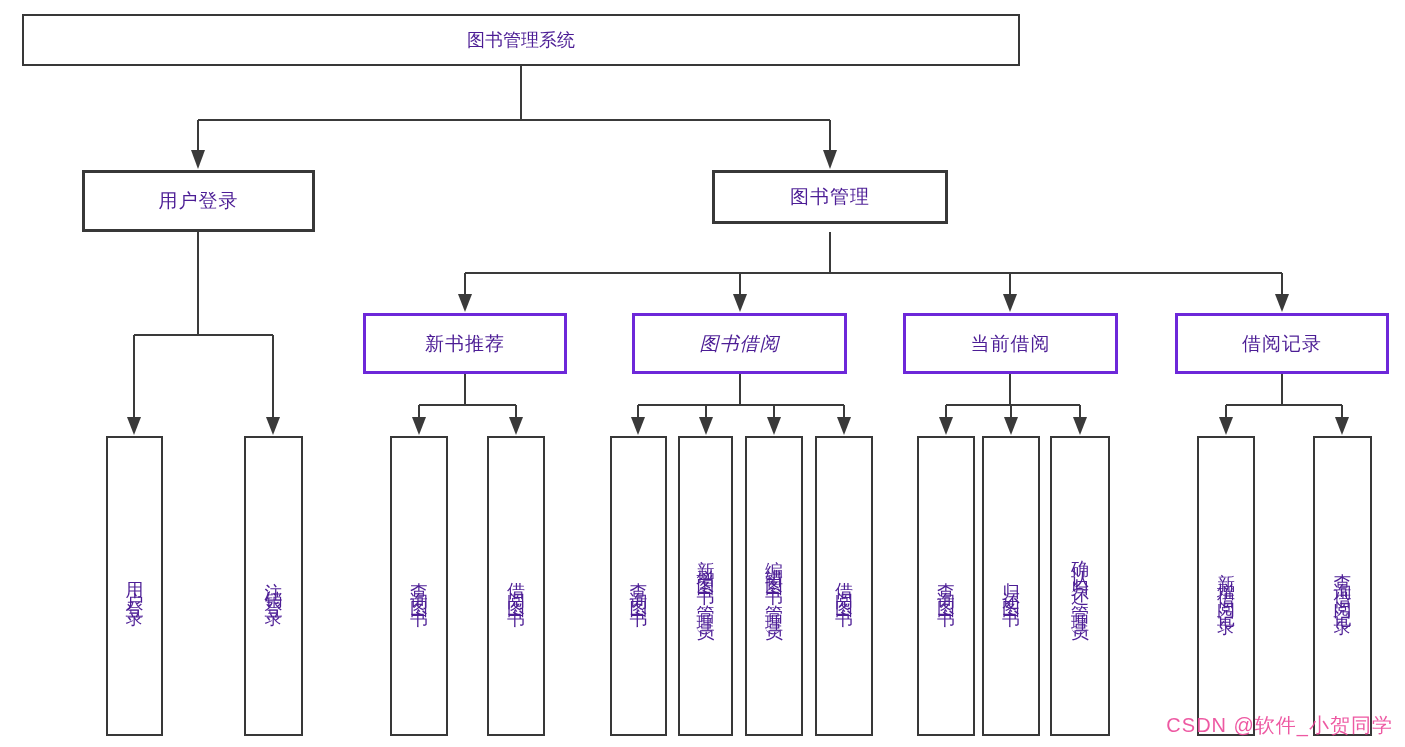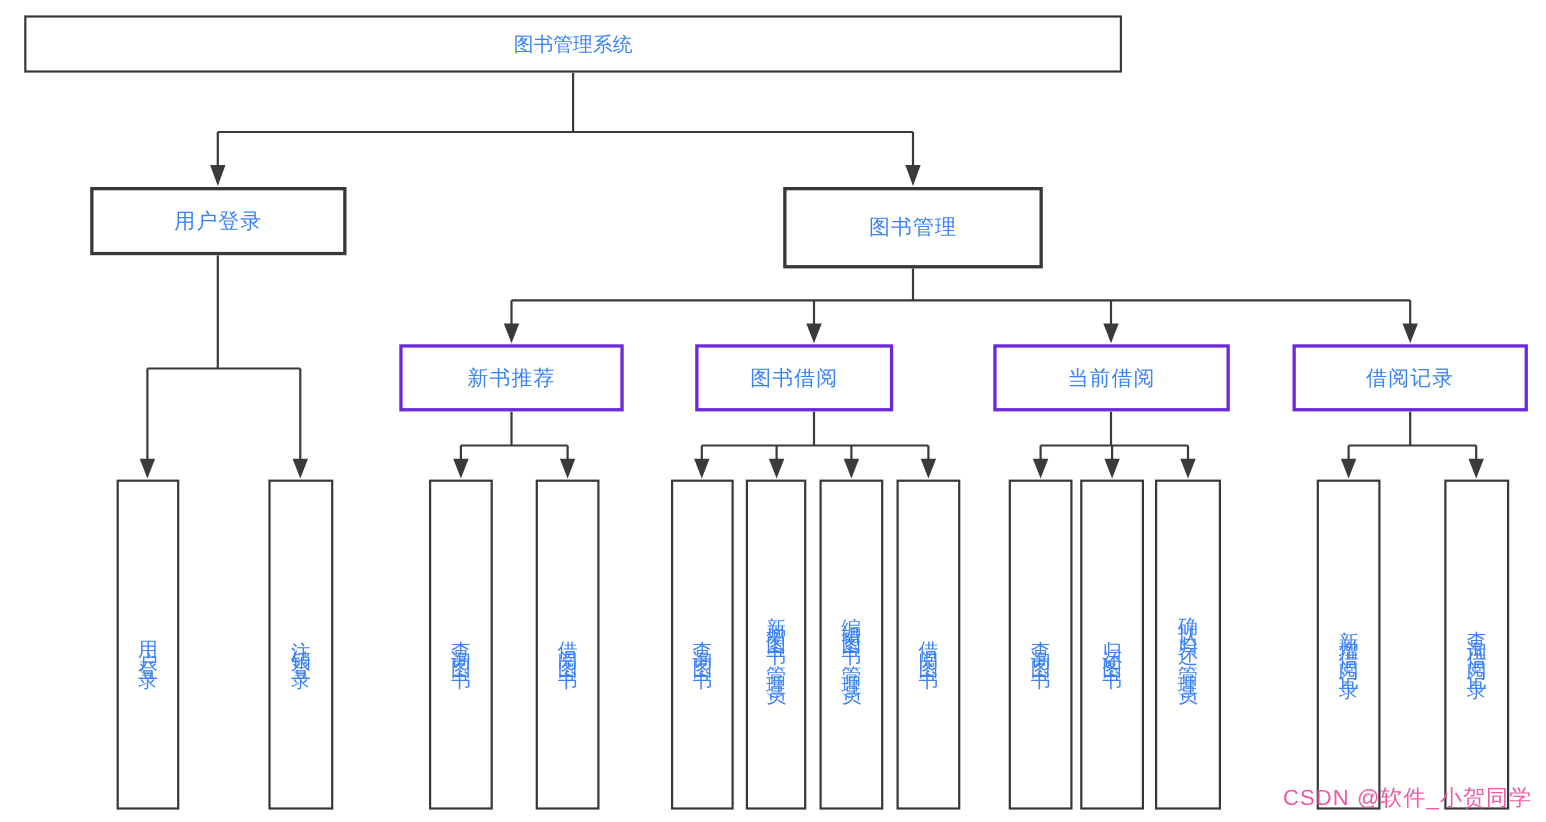--- a/index.html
+++ b/index.html
@@ -10,21 +10,21 @@
     font-family:"Liberation Sans","DejaVu Sans",sans-serif;
     color:#333333;
     overflow:hidden;
   }
   #connectors{position:absolute;left:0;top:0;width:1405px;height:747px;}
   .box{
     position:absolute;
     background:#ffffff;
     display:flex;align-items:center;justify-content:center;
     box-sizing:border-box;
-    color:#3b82f6;
+    color:#4c1d95;
   }
   .root{border:2px solid #383838;font-size:18px;}
   .lvl2{border:3px solid #383838;font-size:19px;letter-spacing:1px;}
   .lvl3{border:3px solid #6d28d9;font-size:19px;letter-spacing:1px;}
   .leaf{
     border:2px solid #383838;
     font-size:18px;
     writing-mode:vertical-rl;
     text-orientation:mixed;
     letter-spacing:9px;
@@ -75,24 +75,24 @@
       <polygon points="1004,417 1018,417 1011,435"></polygon>
       <polygon points="1073,417 1087,417 1080,435"></polygon>
       <polygon points="1219,417 1233,417 1226,435"></polygon>
       <polygon points="1335,417 1349,417 1342,435"></polygon>
     </g>
   </svg>
 
   <div class="box root" style="left:22px;top:14px;width:998px;height:52px;">图书管理系统</div>
 
   <div class="box lvl2" style="left:82px;top:170px;width:233px;height:62px;">用户登录</div>
-  <div class="box lvl2" style="left:712px;top:170px;width:236px;height:74px;">图书管理</div>
+  <div class="box lvl2" style="left:712px;top:170px;width:236px;height:54px;">图书管理</div>
 
   <div class="box lvl3" style="left:363px;top:313px;width:204px;height:61px;">新书推荐</div>
-  <div class="box lvl3" style="left:632px;top:313px;width:180px;height:61px;">图书借阅</div>
+  <div class="box lvl3" style="left:632px;top:313px;width:215px;height:61px;font-style:italic;">图书借阅</div>
   <div class="box lvl3" style="left:903px;top:313px;width:215px;height:61px;">当前借阅</div>
   <div class="box lvl3" style="left:1175px;top:313px;width:214px;height:61px;">借阅记录</div>
 
   <div class="box leaf" style="left:106px;top:436px;width:57px;height:300px;">用户登录</div>
   <div class="box leaf" style="left:244px;top:436px;width:59px;height:300px;">注销登录</div>
 
   <div class="box leaf" style="left:390px;top:436px;width:58px;height:300px;">查询图书</div>
   <div class="box leaf" style="left:487px;top:436px;width:58px;height:300px;">借阅图书</div>
 
   <div class="box leaf" style="left:610px;top:436px;width:57px;height:300px;">查询图书</div>

